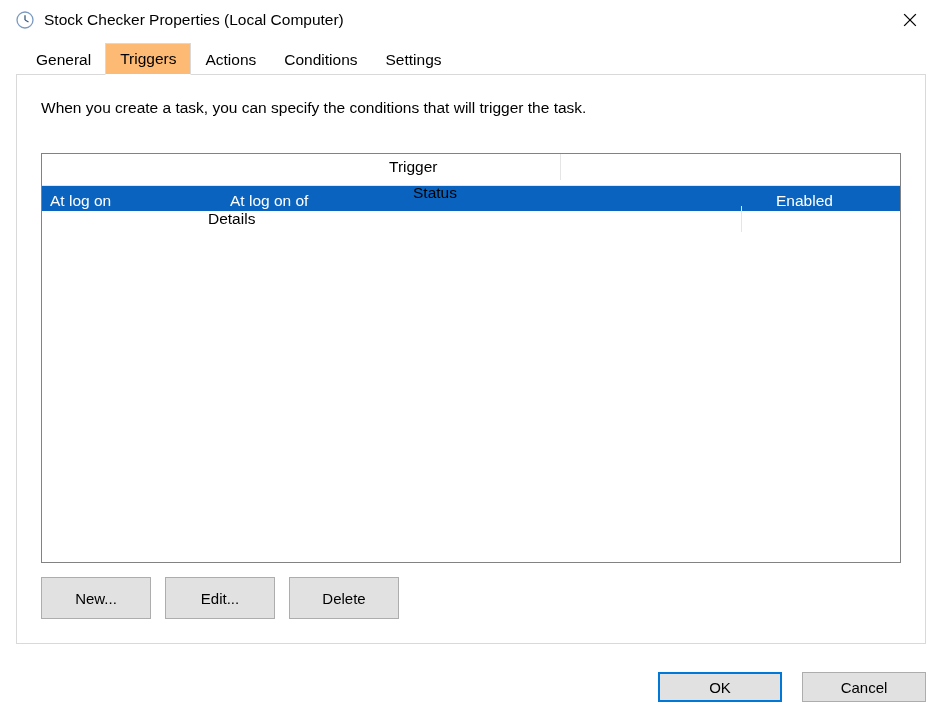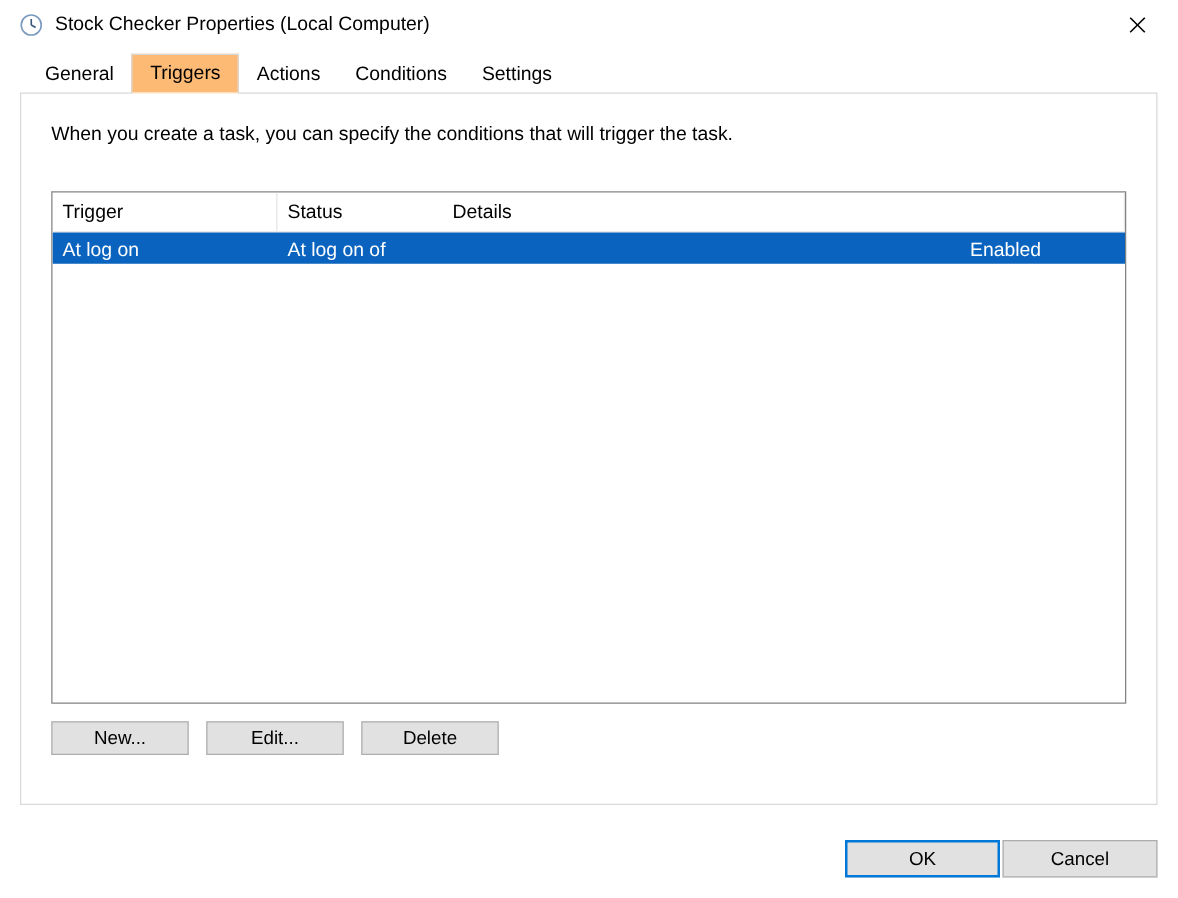--- a/index.html
+++ b/index.html
@@ -64,20 +64,21 @@
       border: 1px solid #828282;
       height: 410px;
       background: #fff;
       overflow: hidden;
     }
     .thead {
       display: flex;
       border-bottom: 1px solid #e5e5e5;
       height: 32px;
       align-items: center;
+      flex-direction: column;
     }
     .th {
       padding: 4px 8px 4px 8px;
       font-size: 15.5px;
       border-right: 1px solid #e5e5e5;
       height: 100%;
       display: flex;
       align-items: center;
     }
     .col-trigger { width: 180px; }
@@ -91,30 +92,30 @@
       background: #0a64bf;
       color: #fff;
     }
     .td { padding: 1px 8px; }
     .actions-row {
       display: flex;
       gap: 14px;
       margin-top: 14px;
     }
     .btn {
-      width: 110px; height: 27px;
+      width: 110px; height: 42px;
       background: #e1e1e1;
       border: 1px solid #adadad;
       font-size: 15px;
       font-family: inherit;
       cursor: default;
     }
     .footer {
       display: flex;
-      gap: 2px;
+      gap: 20px;
       justify-content: flex-end;
       padding: 12px 16px 0 16px;
     }
     .footer .btn.primary { border: 2px solid #0078d7; background: #e1e1e1; }
     .footer .btn { width: 124px; height: 30px; }
   </style>
 </head>
 <body>
 
 <div class="titlebar">

